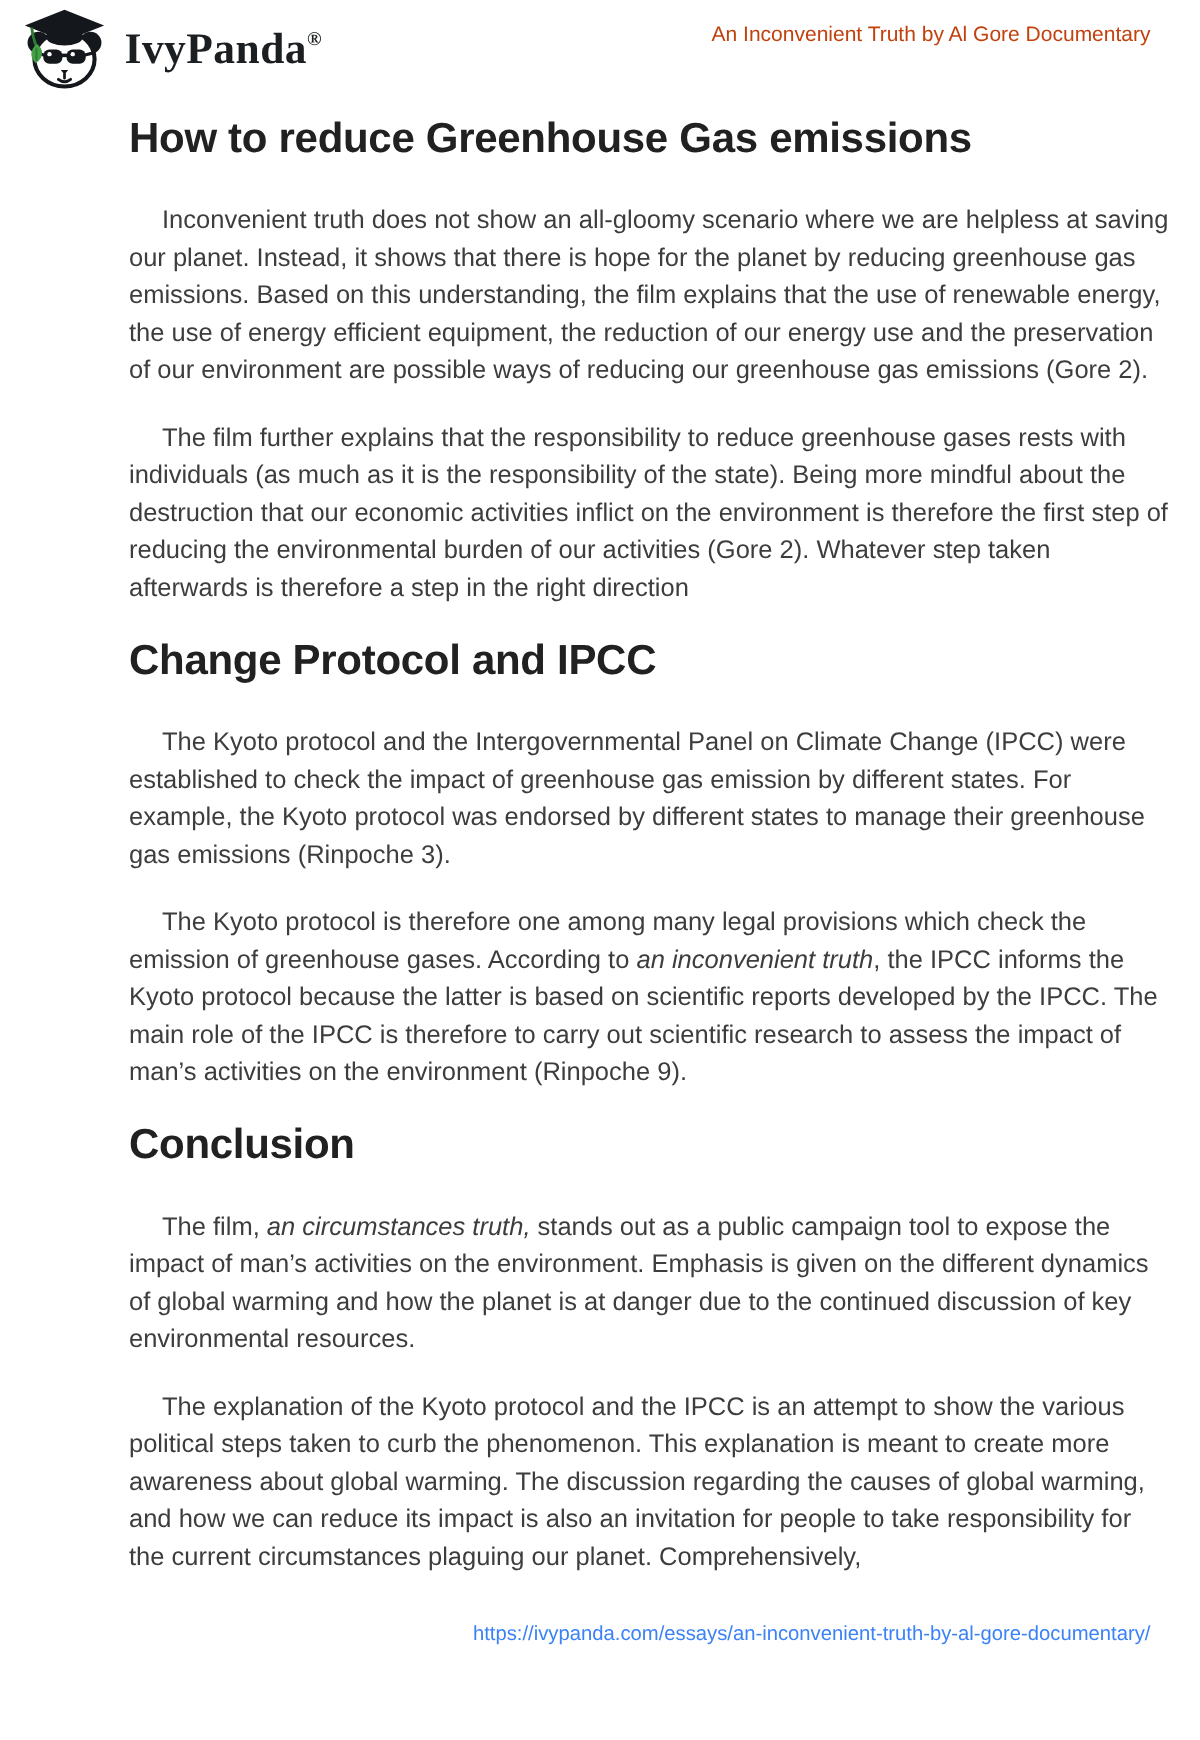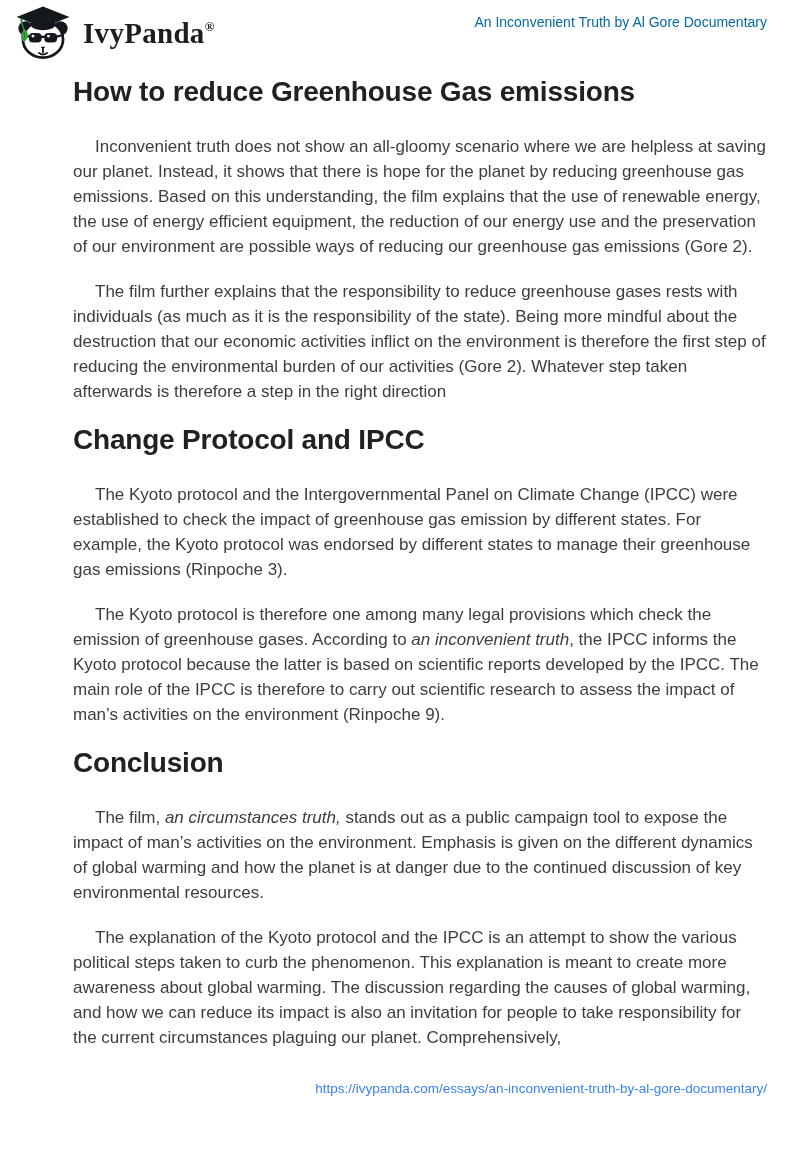--- a/index.html
+++ b/index.html
@@ -35,28 +35,28 @@
   .brand sup {
     font-size: 13px;
     font-weight: 700;
     vertical-align: 12px;
   }
   .doc-title {
     position: absolute;
     top: 14px;
     right: 33px;
     font-size: 14px;
-    color: #0369a1;
+    color: #c2410c;
     line-height: 1.2;
   }
 
   
   .content {
     position: absolute;
-    left: 73px;
+    left: 86px;
     top: 68px;
     width: 694px;
     color: #3d3d3d;
     font-size: 17px;
     line-height: 25px;
     text-align: left;
   }
   .content h2 {
     font-size: 28px;
     line-height: 32px;

